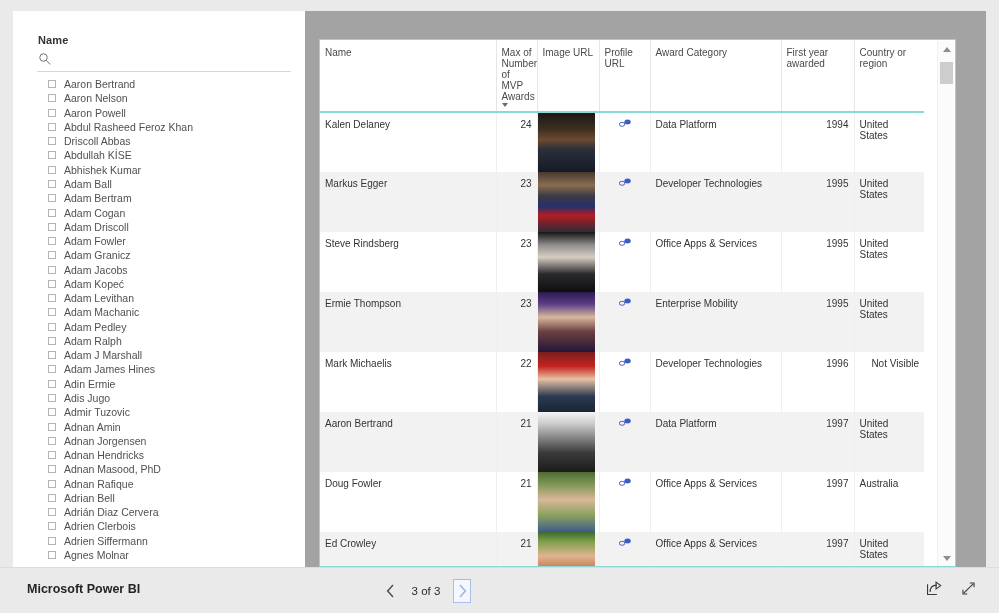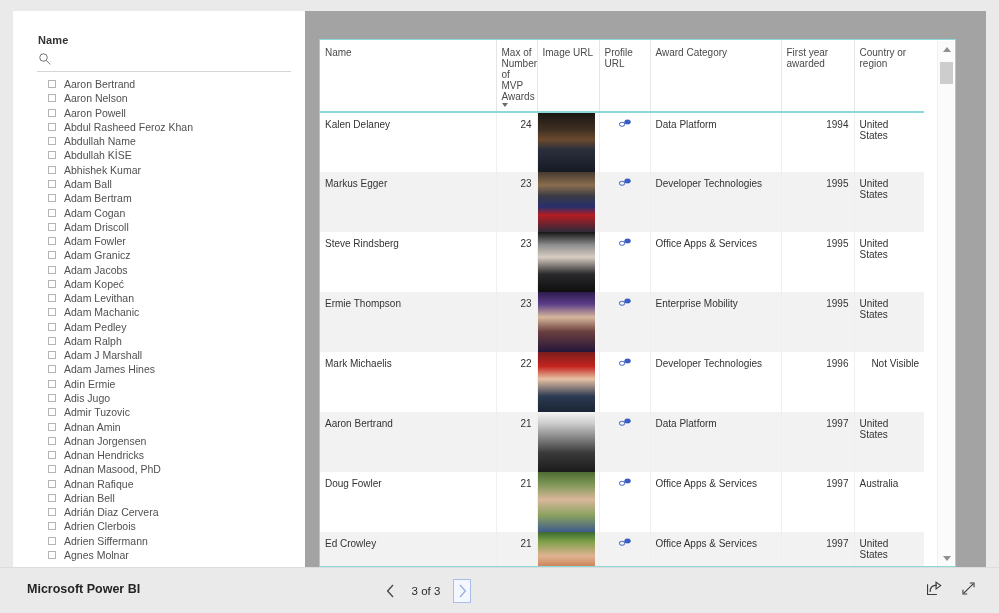--- a/index.html
+++ b/index.html
@@ -260,21 +260,21 @@
         <div class="slicer-item">
           <span class="slicer-box"></span>
           <span class="slicer-label">Aaron Powell</span>
         </div>
         <div class="slicer-item">
           <span class="slicer-box"></span>
           <span class="slicer-label">Abdul Rasheed Feroz Khan</span>
         </div>
         <div class="slicer-item">
           <span class="slicer-box"></span>
-          <span class="slicer-label">Abdullah Name</span>
+          <span class="slicer-label">Driscoll Abbas</span>
         </div>
         <div class="slicer-item">
           <span class="slicer-box"></span>
           <span class="slicer-label">Abdullah KİSE</span>
         </div>
         <div class="slicer-item">
           <span class="slicer-box"></span>
           <span class="slicer-label">Abhishek Kumar</span>
         </div>
         <div class="slicer-item">

